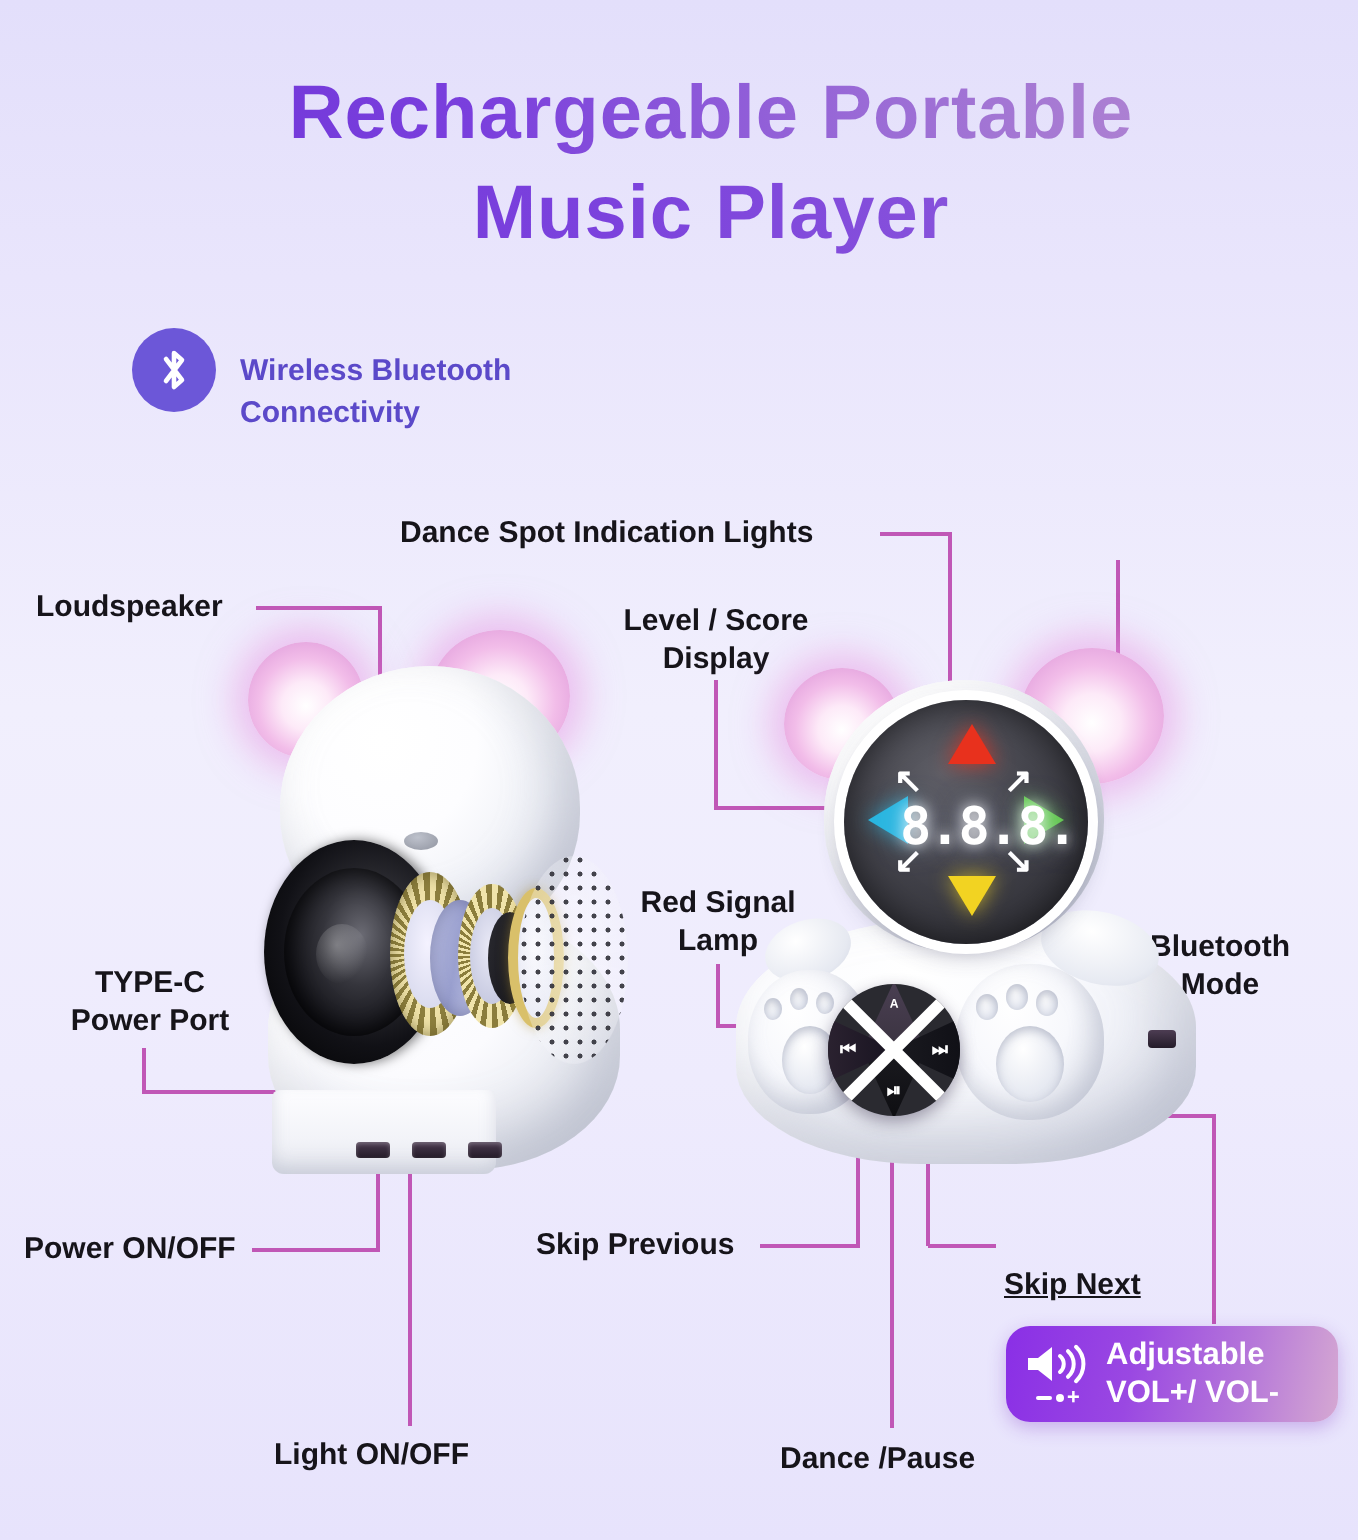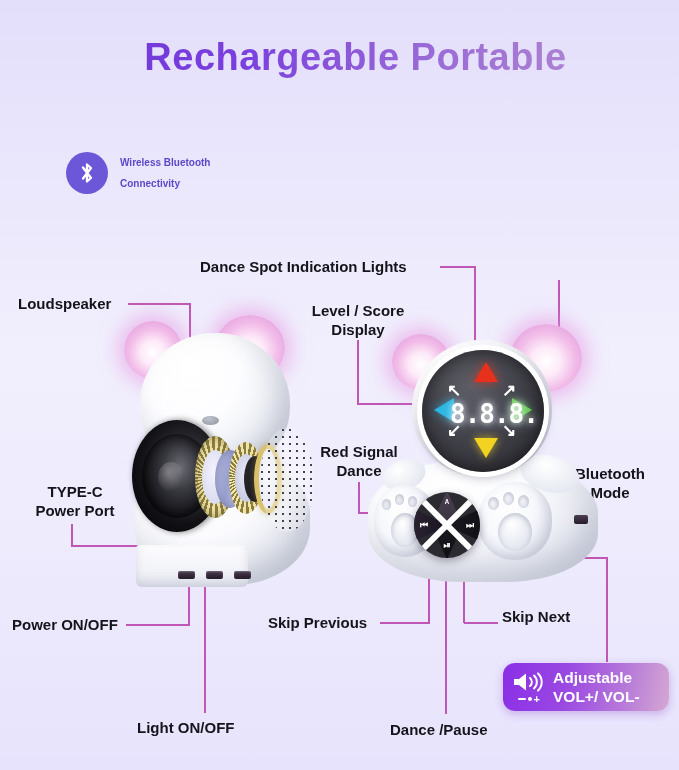--- a/index.html
+++ b/index.html
@@ -28,21 +28,21 @@
 
   .features { position:absolute; top:152px; left:0; width:679px; height:62px; }
   .feature { position:absolute; display:flex; align-items:center; gap:12px; }
   .feat-1 { left:66px; top:0; }
   .feat-2 { left:354px; top:0; }
   .feat-icon {
     width:42px; height:42px; border-radius:50%;
     background:#6c57d8; flex:0 0 42px;
     display:flex; align-items:center; justify-content:center;
   }
-  .feat-text { font-size:10px; font-weight:bold; color:#5b49c9; line-height:21px; white-space:pre-line; }
+  .feat-text { font-size:15px; font-weight:bold; color:#5b49c9; line-height:21px; white-space:pre-line;margin-top:23px; }
 
   
   .lbl {
     position:absolute; font-size:15px; font-weight:bold; color:#16141a;
     line-height:19px; white-space:pre-line;
   }
   .lbl.c { text-align:center; }
   .lbl.r { text-align:center; }
 
   
@@ -269,49 +269,50 @@
   .slider-glyph .knob { width:4px; height:4px; border-radius:50%; background:#fff; }
   .slider-glyph .plus { color:#fff; font-size:11px; font-weight:bold; line-height:8px; }
 </style>
 </head>
 <body>
 
 <div id="page">
 
   <div class="title-block">
     <div class="title-line t1">Rechargeable Portable</div>
+    <div class="title-line t2">Music Player</div>
   </div>
 
   <div class="features">
     <div class="feature feat-1">
       <span class="feat-icon">
         <svg width="22" height="24" viewBox="0 0 22 24" aria-hidden="true">
           <path d="M7 6.5 L15 17 L11 20.5 V3.5 L15 7 L7 17.5" fill="none" stroke="#fff" stroke-width="2.3" stroke-linecap="round" stroke-linejoin="round"></path>
         </svg>
       </span>
       <span class="feat-text">Wireless Bluetooth
 Connectivity</span>
     </div>
   </div>
 
   <div class="lbl" style="left:18px; top:294px;">Loudspeaker</div>
   <div class="lbl" style="left:200px; top:257px;">Dance Spot Indication Lights</div>
   <div class="lbl c" style="left:296px; top:301px; width:124px;">Level / Score
 Display</div>
   <div class="lbl c" style="left:316px; top:442px; width:86px;">Red Signal
-Dance</div>
+Lamp</div>
   <div class="lbl r" style="left:560px; top:464px; width:100px;">Bluetooth
 Mode</div>
   <div class="lbl c" style="left:20px; top:482px; width:110px;">TYPE-C
 Power Port</div>
   <div class="lbl" style="left:12px; top:615px;">Power ON/OFF</div>
   <div class="lbl" style="left:137px; top:718px;">Light ON/OFF</div>
   <div class="lbl" style="left:268px; top:613px;">Skip Previous</div>
   <div class="lbl" style="left:390px; top:720px;">Dance /Pause</div>
-  <div class="lbl" style="left:502px; top:607px;">Skip Next</div>
+  <div class="lbl" style="left:502px; top:633px;text-decoration:underline;">Skip Next</div>
 
   <div class="ln lnh" style="left:128px; top:303px; width:62px;"></div>
   <div class="ln lnv" style="left:189px; top:303px; height:78px;"></div>
 
   <div class="ln lnh" style="left:440px; top:266px; width:35px;"></div>
   <div class="ln lnv" style="left:474px; top:266px; height:104px;"></div>
 
   <div class="ln lnv" style="left:558px; top:280px; height:62px;"></div>
 
   <div class="ln lnv" style="left:357px; top:340px; height:64px;"></div>

